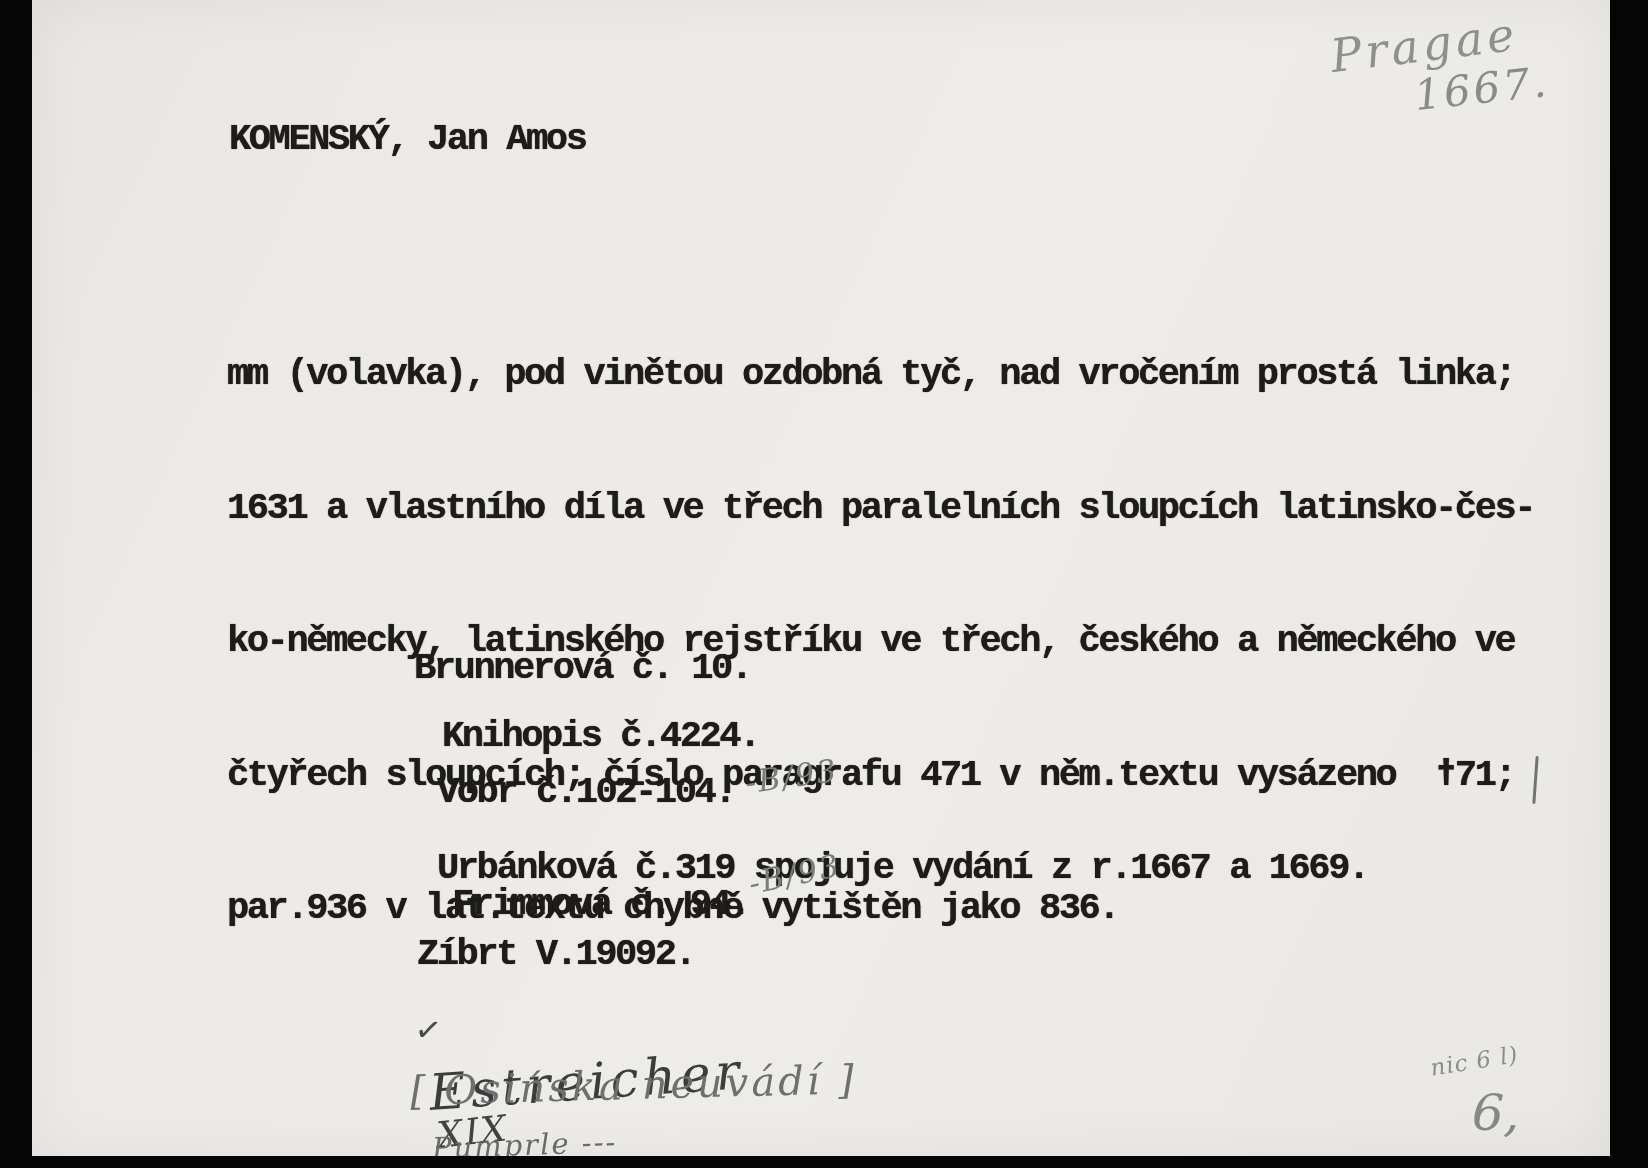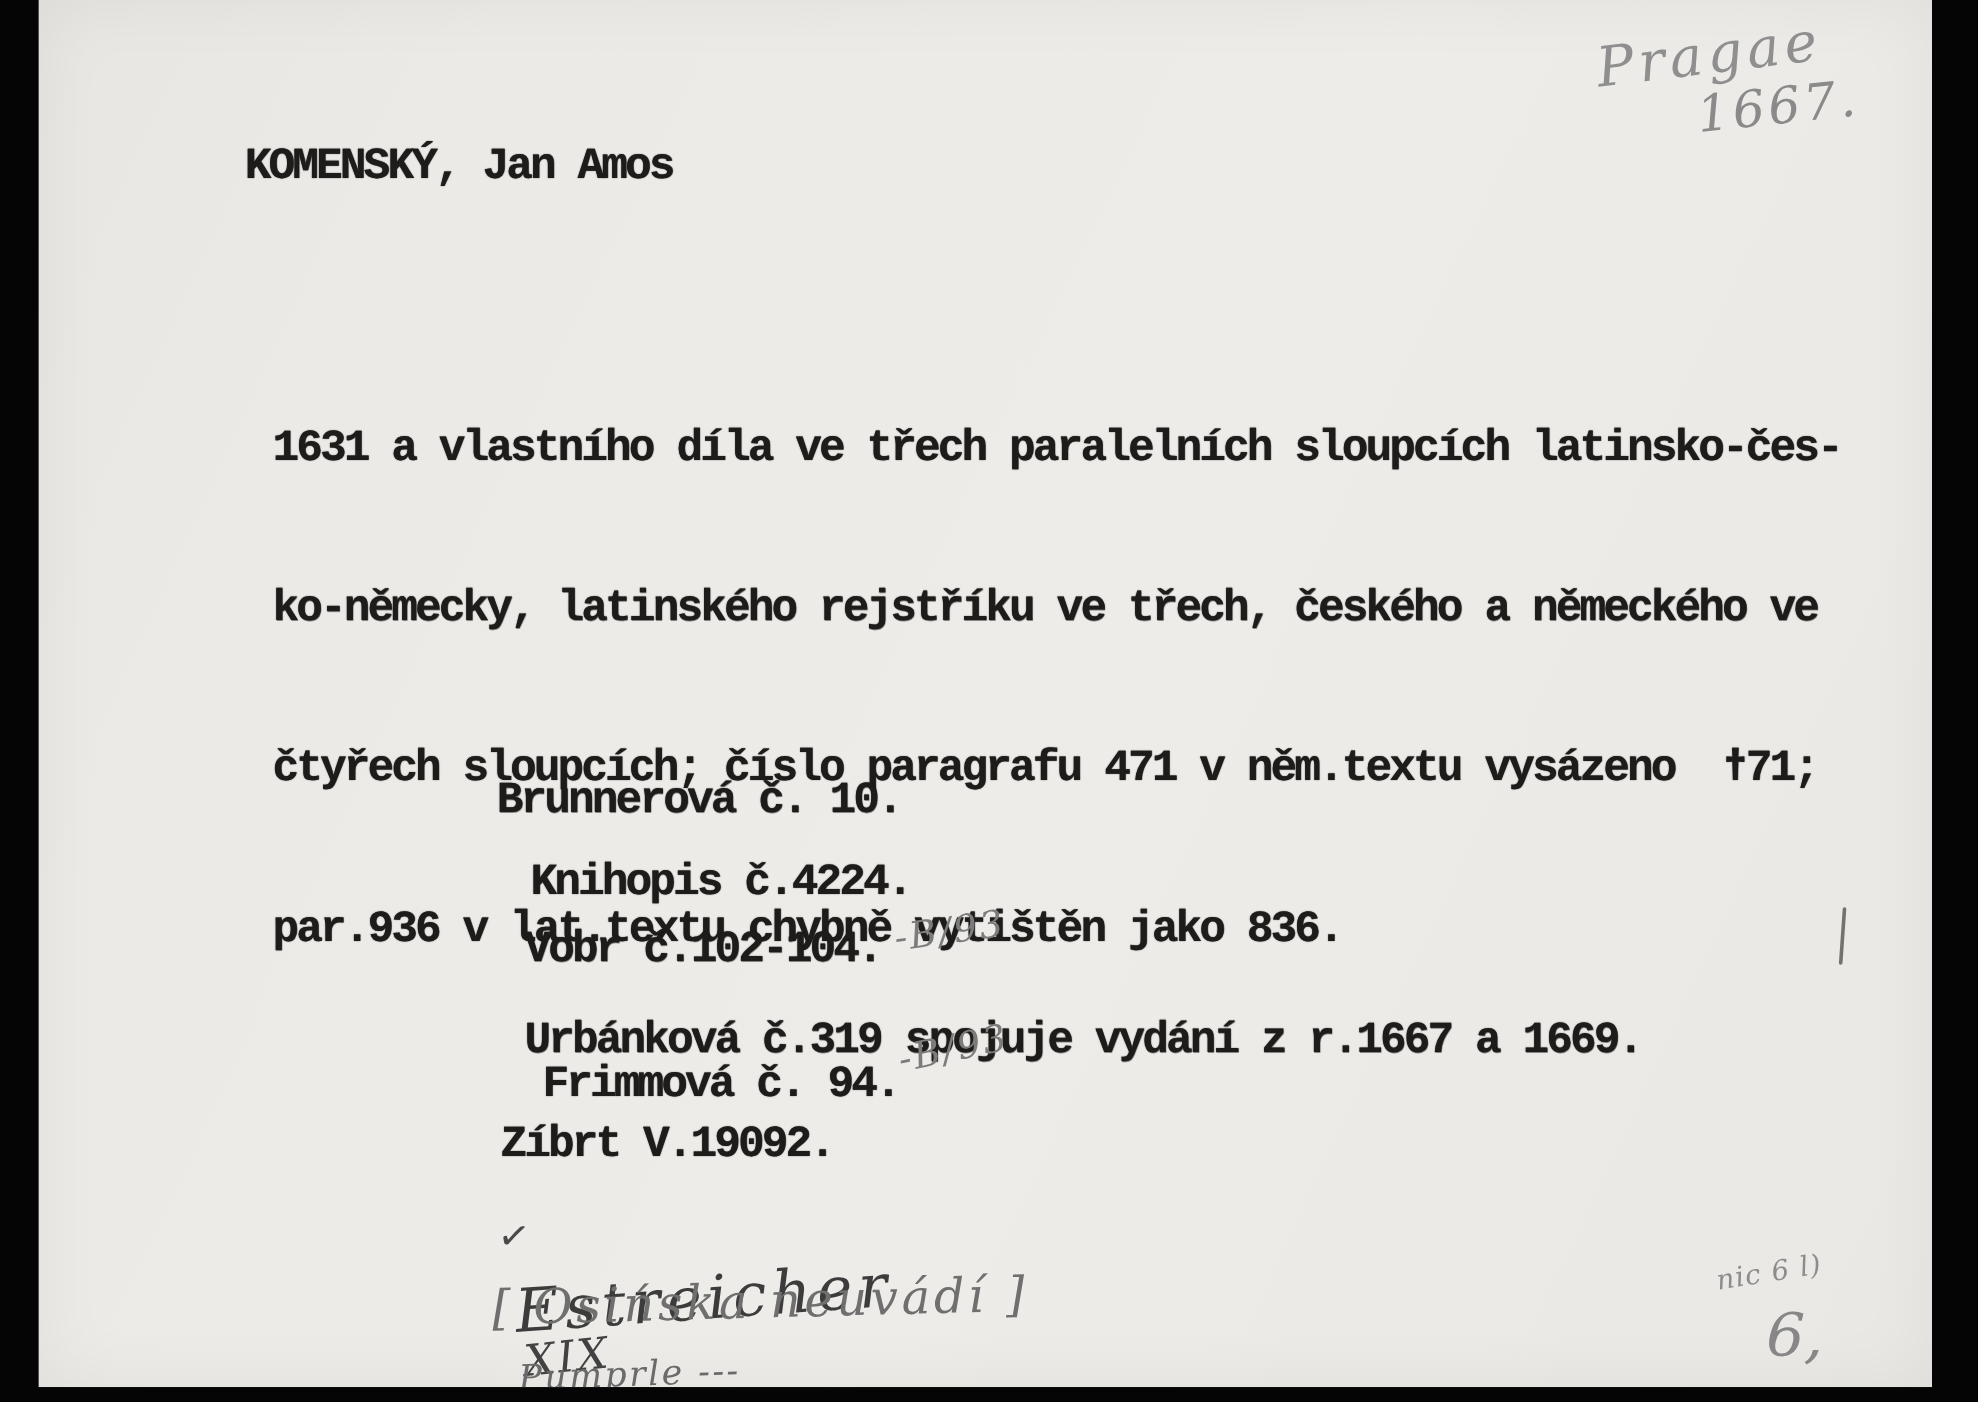--- a/index.html
+++ b/index.html
@@ -15,21 +15,21 @@
   .type{
     position:absolute;
     font-family:"Liberation Mono","DejaVu Sans Mono",monospace;
     font-weight:bold;
     font-size:37px;
     letter-spacing:-2.4px;
     color:#1d1c1a;
     white-space:pre;
     text-shadow:0 0 1px rgba(25,24,22,0.85), 0.4px 0.4px 0 rgba(25,24,22,0.4);
   }
-  .heading{left:172px;top:118px;}
+  .heading{left:197px;top:118px;}
   .paragraph{left:195px;top:266px;width:1360px;}
   .pline{white-space:pre;height:49.5px;line-height:49.5px;}
   .pline.indent{padding-left:196px;}
   .ref{line-height:40px;}
   .ref-0{left:382px;top:648px;}
   .ref-1{left:410px;top:716px;}
   .ref-2{left:405px;top:772px;}
   .ref-3{left:405px;top:848px;}
   .ref-4{left:420px;top:884px;}
   .ref-5{left:385px;top:934px;}
@@ -71,20 +71,21 @@
 <div class="stage">
 
   <div class="paper">
 
     <div class="hw hw-place">Pragae</div>
     <div class="hw hw-year">1667.</div>
 
     <div class="type heading">KOMENSKÝ, Jan Amos</div>
 
     <div class="paragraph type">
+      <div class="pline">mm (volavka), pod vinětou ozdobná tyč, nad vročením prostá linka;</div>
       <div class="pline">1631 a vlastního díla ve třech paralelních sloupcích latinsko-čes-</div>
       <div class="pline">ko-německy, latinského rejstříku ve třech, českého a německého ve</div>
       <div class="pline">čtyřech sloupcích; číslo paragrafu 471 v něm.textu vysázeno  ϯ71;</div>
       <div class="pline">par.936 v lat.textu chybně vytištěn jako 836.</div>
     </div>
 
     <div class="type ref ref-0">Brunnerová č. 10.</div>
     <div class="type ref ref-1">Knihopis č.4224.</div>
     <div class="type ref ref-2">Vobr č.102-104.</div>
     <div class="hw-note note-vobr">-B/93</div>

